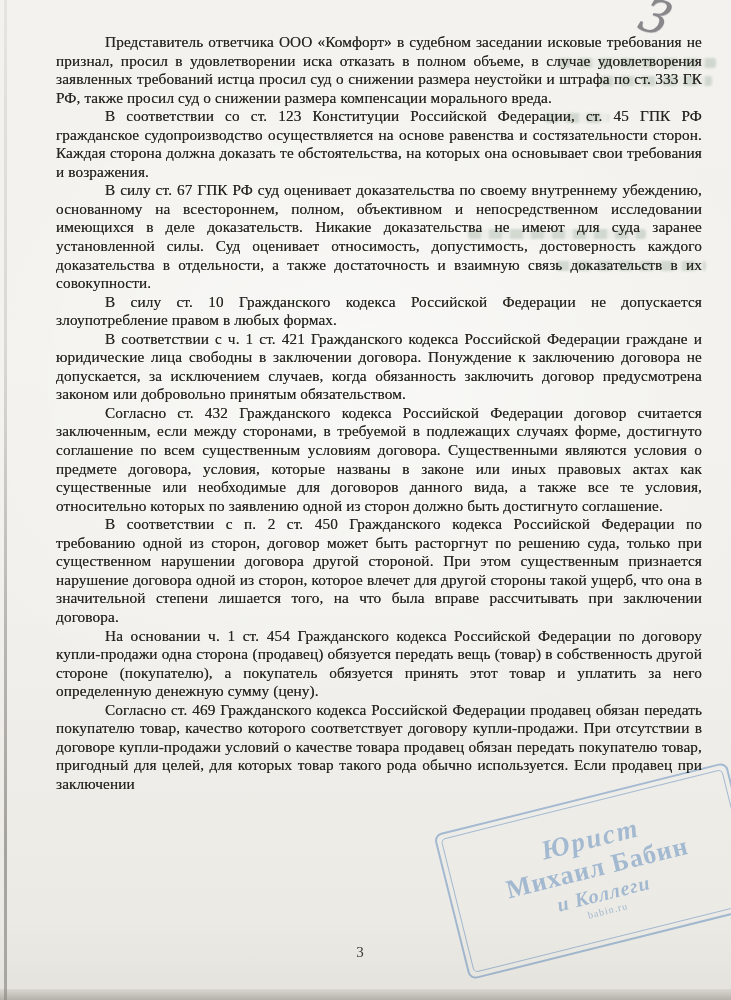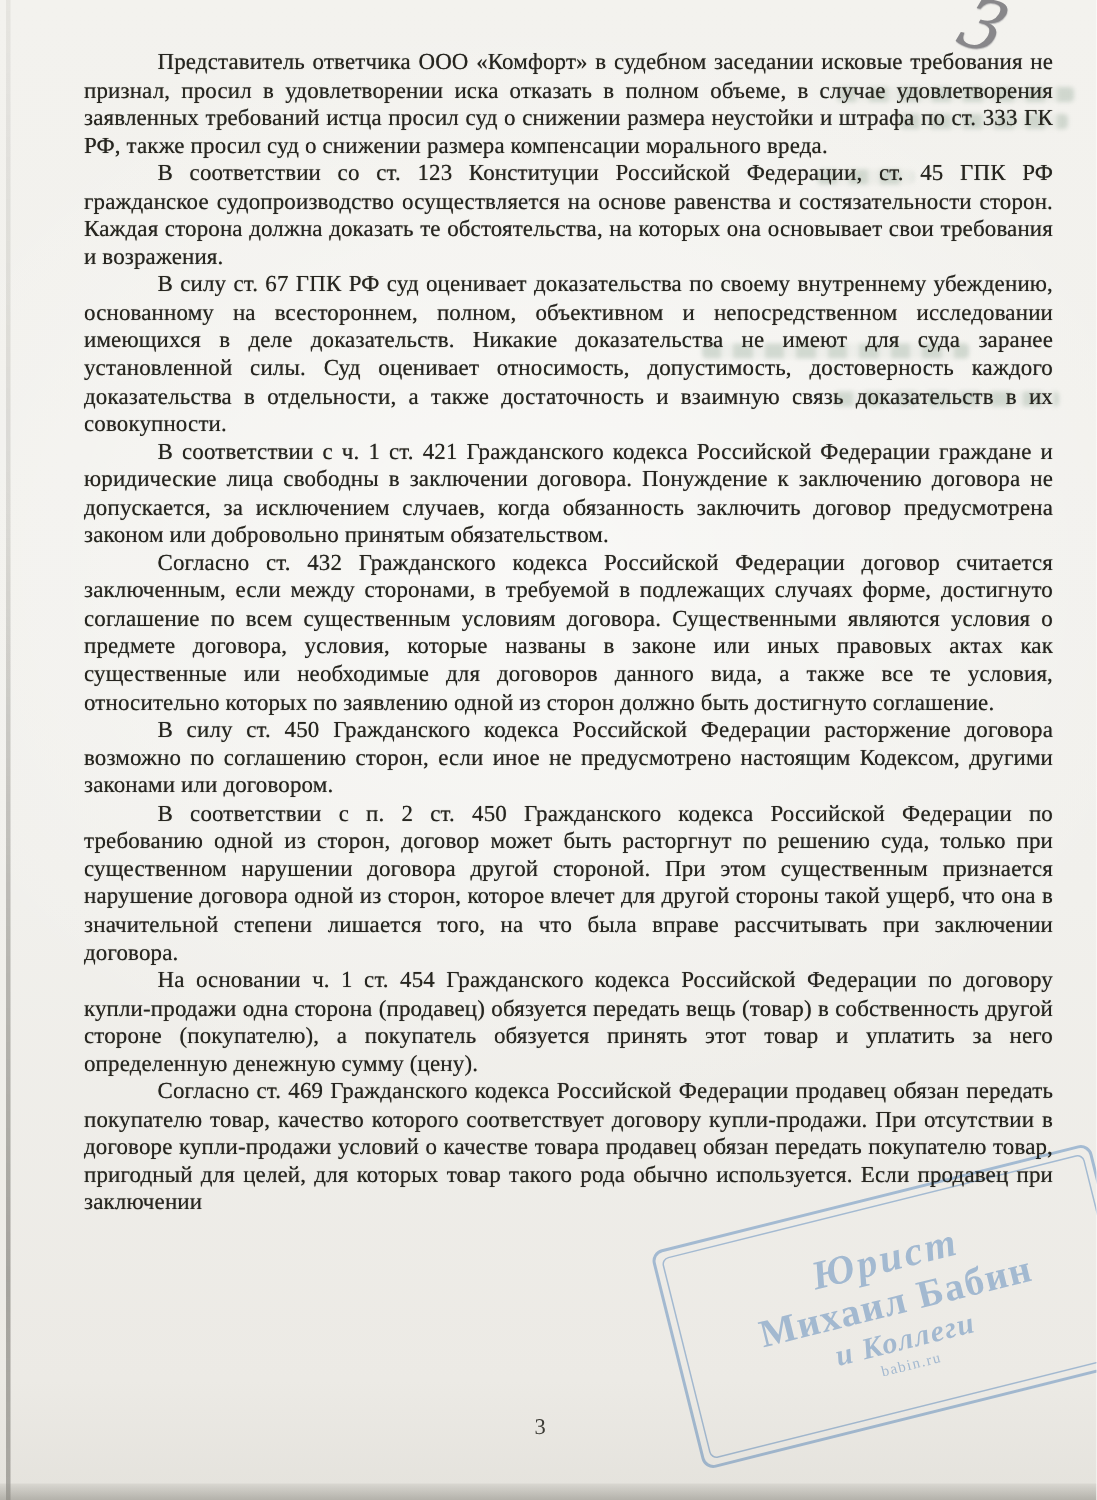--- a/index.html
+++ b/index.html
@@ -89,23 +89,23 @@
   <div class="ghost g1"></div>
   <div class="ghost g2"></div>
   <div class="ghost g3"></div>
   <div class="ghost g4"></div>
   <div class="ghost g5"></div>
 
   <div class="content">
     <p>Представитель ответчика ООО «Комфорт» в судебном заседании исковые требования не признал, просил в удовлетворении иска отказать в полном объеме, в случае удовлетворения заявленных требований истца просил суд о снижении размера неустойки и штрафа по ст. 333 ГК РФ, также просил суд о снижении размера компенсации морального вреда.</p>
     <p>В соответствии со ст. 123 Конституции Российской Федерации, ст. 45 ГПК РФ гражданское судопроизводство осуществляется на основе равенства и состязательности сторон. Каждая сторона должна доказать те обстоятельства, на которых она основывает свои требования и возражения.</p>
     <p>В силу ст. 67 ГПК РФ суд оценивает доказательства по своему внутреннему убеждению, основанному на всестороннем, полном, объективном и непосредственном исследовании имеющихся в деле доказательств. Никакие доказательства не имеют для суда заранее установленной силы. Суд оценивает относимость, допустимость, достоверность каждого доказательства в отдельности, а также достаточность и взаимную связь доказательств в их совокупности.</p>
+    <p>В силу ст. 10 Гражданского кодекса Российской Федерации не допускается злоупотребление правом в любых формах.</p>
     <p>В соответствии с ч. 1 ст. 421 Гражданского кодекса Российской Федерации граждане и юридические лица свободны в заключении договора. Понуждение к заключению договора не допускается, за исключением случаев, когда обязанность заключить договор предусмотрена законом или добровольно принятым обязательством.</p>
     <p>Согласно ст. 432 Гражданского кодекса Российской Федерации договор считается заключенным, если между сторонами, в требуемой в подлежащих случаях форме, достигнуто соглашение по всем существенным условиям договора. Существенными являются условия о предмете договора, условия, которые названы в законе или иных правовых актах как существенные или необходимые для договоров данного вида, а также все те условия, относительно которых по заявлению одной из сторон должно быть достигнуто соглашение.</p>
-    <p>В силу ст. 450 Гражданского кодекса Российской Федерации расторжение договора возможно по соглашению сторон, если иное не предусмотрено настоящим Кодексом, другими законами или договором.</p>
     <p>В соответствии с п. 2 ст. 450 Гражданского кодекса Российской Федерации по требованию одной из сторон, договор может быть расторгнут по решению суда, только при существенном нарушении договора другой стороной. При этом существенным признается нарушение договора одной из сторон, которое влечет для другой стороны такой ущерб, что она в значительной степени лишается того, на что была вправе рассчитывать при заключении договора.</p>
     <p>На основании ч. 1 ст. 454 Гражданского кодекса Российской Федерации по договору купли-продажи одна сторона (продавец) обязуется передать вещь (товар) в собственность другой стороне (покупателю), а покупатель обязуется принять этот товар и уплатить за него определенную денежную сумму (цену).</p>
     <p>Согласно ст. 469 Гражданского кодекса Российской Федерации продавец обязан передать покупателю товар, качество которого соответствует договору купли-продажи. При отсутствии в договоре купли-продажи условий о качестве товара продавец обязан передать покупателю товар, пригодный для целей, для которых товар такого рода обычно используется. Если продавец при заключении</p>
   </div>
 
   <div class="stamp">
     <div class="stamp-border-outer"></div>
     <div class="stamp-border-inner"></div>
     <div class="stamp-line1">Юрист</div>
     <div class="stamp-line2">Михаил Бабин</div>

